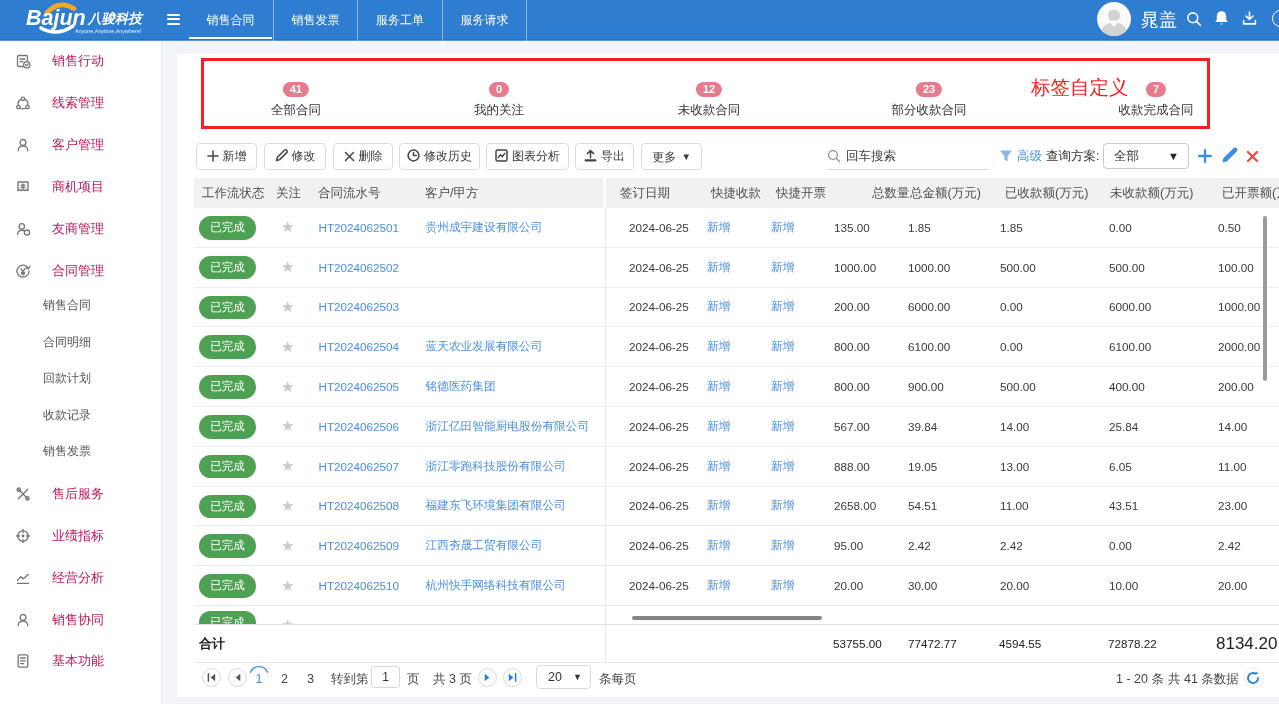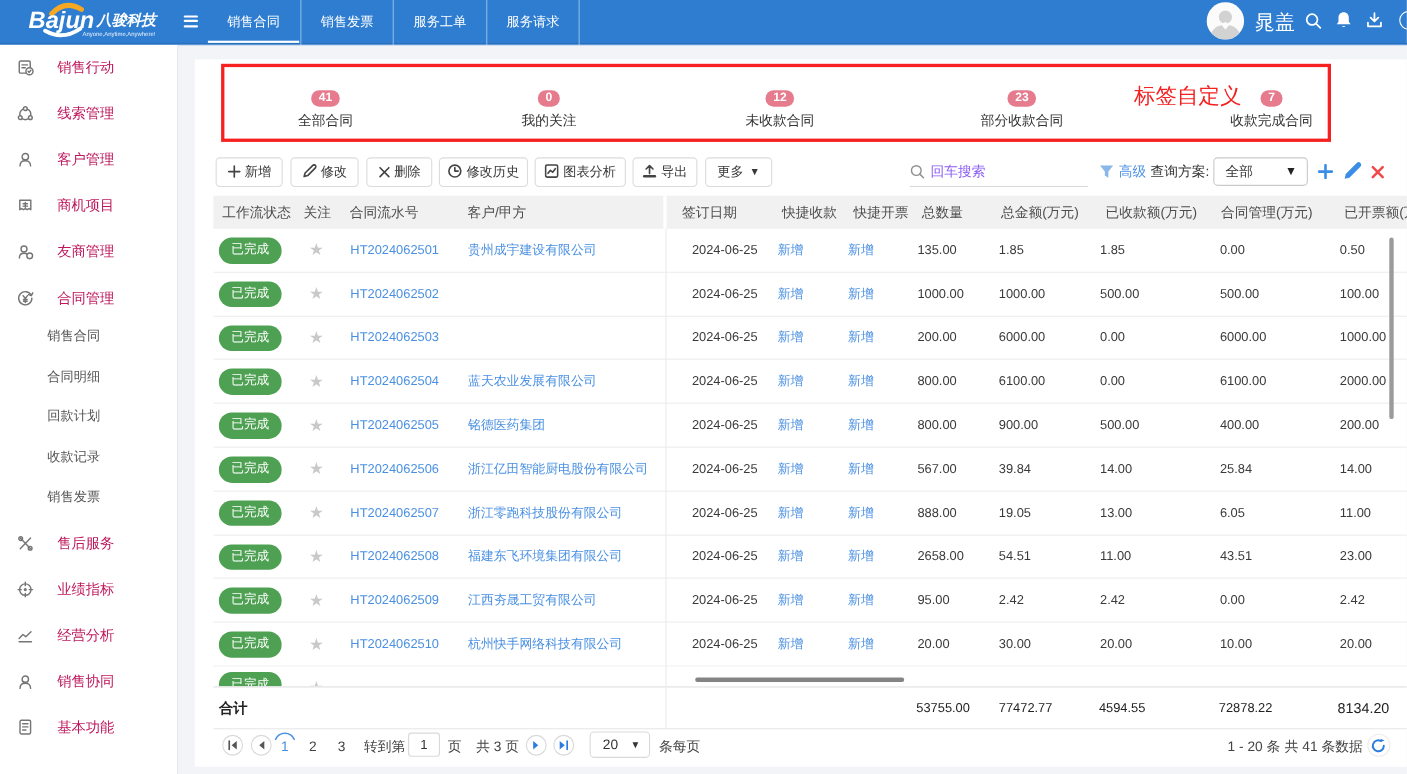--- a/index.html
+++ b/index.html
@@ -172,21 +172,21 @@
     </svg>图表分析</div>
 <div class="abs btn" style="left:575px;width:59px"><svg width="13" height="13" viewBox="0 0 13 13">
       <path d="M6.5 8.8V1.8M3.4 4.6L6.5 1.5l3.1 3.1" stroke="#444" stroke-width="1.5" fill="none" stroke-linecap="round" stroke-linejoin="round"></path>
       <path d="M1.6 11.3h9.8" stroke="#444" stroke-width="2.2" stroke-linecap="round" fill="none"></path>
     </svg>导出</div>
 <div class="abs btn" style="left:641px;width:61px">更多 <span style="font-size:9.5px;vertical-align:1px;margin-left:2px">▼</span></div>
 <svg class="abs" style="left:827px;top:149px" width="14" height="14" viewBox="0 0 14 14">
     <circle cx="6" cy="6" r="4.4" stroke="#909090" stroke-width="1.3" fill="none"></circle>
     <path d="M9.3 9.3l3.2 3.2" stroke="#909090" stroke-width="1.3" stroke-linecap="round"></path>
   </svg>
-<div class="abs" style="left:846px;top:143px;height:27px;line-height:27px;font-size:12.5px;color:#8b5cf6">回车搜索</div>
+<div class="abs" style="left:846px;top:143px;height:27px;line-height:27px;font-size:12.5px;color:#404040">回车搜索</div>
 <div class="abs" style="left:827px;top:168.5px;width:162px;height:1px;background:#dadada"></div>
 <svg class="abs" style="left:999px;top:149px" width="14" height="14" viewBox="0 0 14 14">
     <path d="M1 1.5h12L8.6 7v5.5L5.4 10.5V7z" fill="#8ab6e8"></path>
   </svg>
 <div class="abs" style="left:1017px;top:143px;line-height:27px;font-size:12.5px;color:#4a90e2">高级</div>
 <div class="abs" style="left:1046px;top:143px;line-height:27px;font-size:12.5px;color:#333">查询方案:</div>
 <div class="abs" style="left:1103px;top:143px;width:86px;height:26px;border:1px solid #c9c9c9;border-radius:4px;background:#fff;font-size:12.5px;color:#333;line-height:24px;padding-left:10px">全部<span style="position:absolute;right:9px;top:0;font-size:11px;color:#222">▼</span></div>
 <svg class="abs" style="left:1198px;top:149px" width="14" height="14" viewBox="0 0 14 14">
     <path d="M7 1.2v11.6M1.2 7h11.6" stroke="#3a8ee6" stroke-width="2.4" stroke-linecap="round"></path>
   </svg>
@@ -197,24 +197,24 @@
     <path d="M2 2l9 9M11 2l-9 9" stroke="#f04a4a" stroke-width="2.3" stroke-linecap="round"></path>
   </svg>
 <div class="abs" id="thead"></div>
 <div class="abs th" style="left:202px">工作流状态</div>
 <div class="abs th" style="left:276px">关注</div>
 <div class="abs th" style="left:318px">合同流水号</div>
 <div class="abs th" style="left:425px">客户/甲方</div>
 <div class="abs th" style="left:620px">签订日期</div>
 <div class="abs th" style="left:711px">快捷收款</div>
 <div class="abs th" style="left:776px">快捷开票</div>
-<div class="abs th" style="left:838px">总数量</div>
+<div class="abs th" style="left:872px">总数量</div>
 <div class="abs th" style="left:910px">总金额(万元)</div>
 <div class="abs th" style="left:1005px">已收款额(万元)</div>
-<div class="abs th" style="left:1110px">合同管理(万元)</div>
+<div class="abs th" style="left:1110px">未收款额(万元)</div>
 <div class="abs th" style="left:1222px">已开票额(万</div>
 <div class="abs" style="left:603px;top:178px;width:3px;height:30px;background:#fff"></div>
 <div class="abs row" style="top:208.0px;height:39.8px">
 <div class="abs gbadge" style="top:8.1px;left:5px">已完成</div>
 <div class="abs cell star" style="left:87px">★</div>
 <div class="abs cell lnk" style="left:124.5px">HT2024062501</div>
 <div class="abs cell lnk" style="left:231.5px">贵州成宇建设有限公司</div>
 <div class="abs cell txt" style="left:435px">2024-06-25</div>
 <div class="abs cell lnk" style="left:513px">新增</div>
 <div class="abs cell lnk" style="left:577px">新增</div>
@@ -353,21 +353,21 @@
     <div class="abs star" style="left:87px;top:10px">★</div>
   </div>
 <div class="abs" style="left:604.5px;top:208px;width:1px;height:455px;background:#ebebeb"></div>
 <div class="abs" style="left:632px;top:615.5px;width:190px;height:4.5px;border-radius:2px;background:#848484"></div>
 <div class="abs" style="left:194px;top:624px;width:1085px;height:39px;background:#fff;border-top:1px solid #e0e0e0;border-bottom:1px solid #e8e8e8"></div>
 <div class="abs" style="left:199px;top:624px;height:39px;line-height:39px;font-size:13px;font-weight:bold;color:#222">合计</div>
 <div class="abs" style="left:833px;top:624px;height:39px;line-height:39px;font-size:11.7px;color:#222">53755.00</div>
 <div class="abs" style="left:908px;top:624px;height:39px;line-height:39px;font-size:11.7px;color:#222">77472.77</div>
 <div class="abs" style="left:999px;top:624px;height:39px;line-height:39px;font-size:11.7px;color:#222">4594.55</div>
 <div class="abs" style="left:1108px;top:624px;height:39px;line-height:39px;font-size:11.7px;color:#222">72878.22</div>
-<div class="abs" style="left:1216px;top:624px;height:52px;line-height:39px;font-size:13px;color:#222">8134.20</div>
+<div class="abs" style="left:1216px;top:624px;height:52px;line-height:39px;font-size:17px;color:#222">8134.20</div>
 <div class="abs pgc" style="left:201.5px"><svg width="17" height="17" viewBox="0 0 17 17">
       <path d="M5.4 4.7v7.6" stroke="#555" stroke-width="1.5" stroke-linecap="round"></path>
       <path d="M12.2 4.7L7.6 8.5l4.6 3.8z" fill="#555"></path>
     </svg></div>
 <div class="abs pgc" style="left:228px"><svg width="17" height="17" viewBox="0 0 17 17">
       <path d="M11.3 4.7L6.7 8.5l4.6 3.8z" fill="#555"></path>
     </svg></div>
 <svg class="abs" style="left:249px;top:664.5px" width="20" height="8" viewBox="0 0 20 8">
     <path d="M1.5 7.2A9.3 9.3 0 0 1 18.5 7.2" stroke="#4a90e2" stroke-width="1.4" fill="none" stroke-linecap="round"></path>
   </svg>

